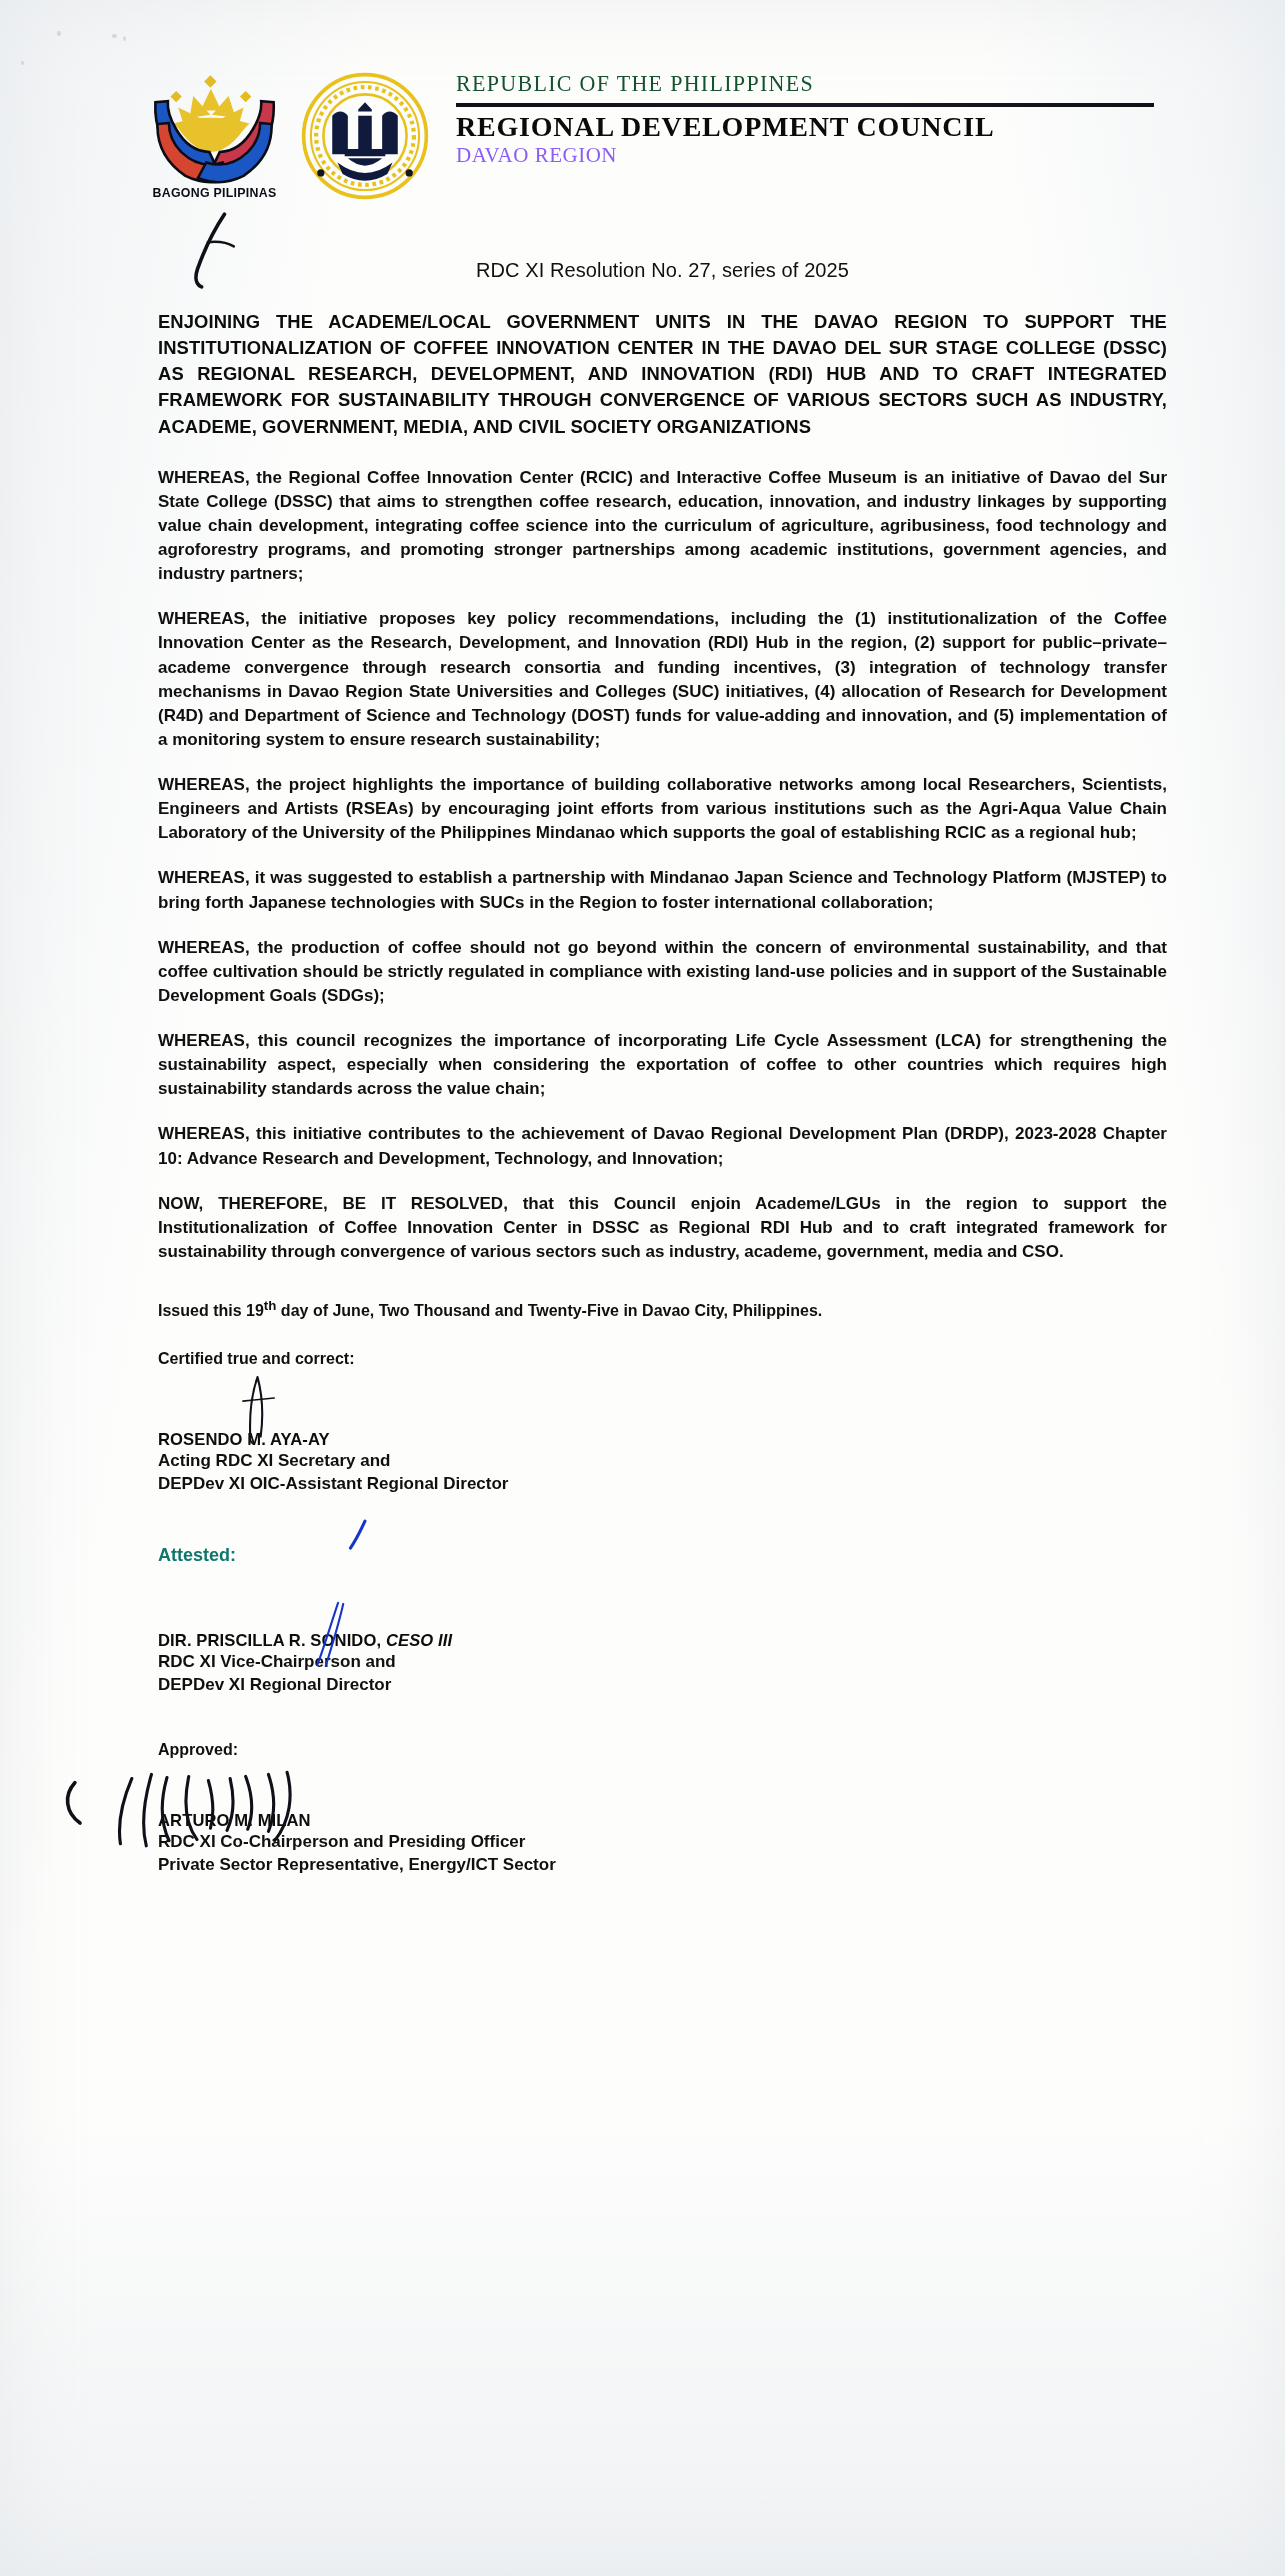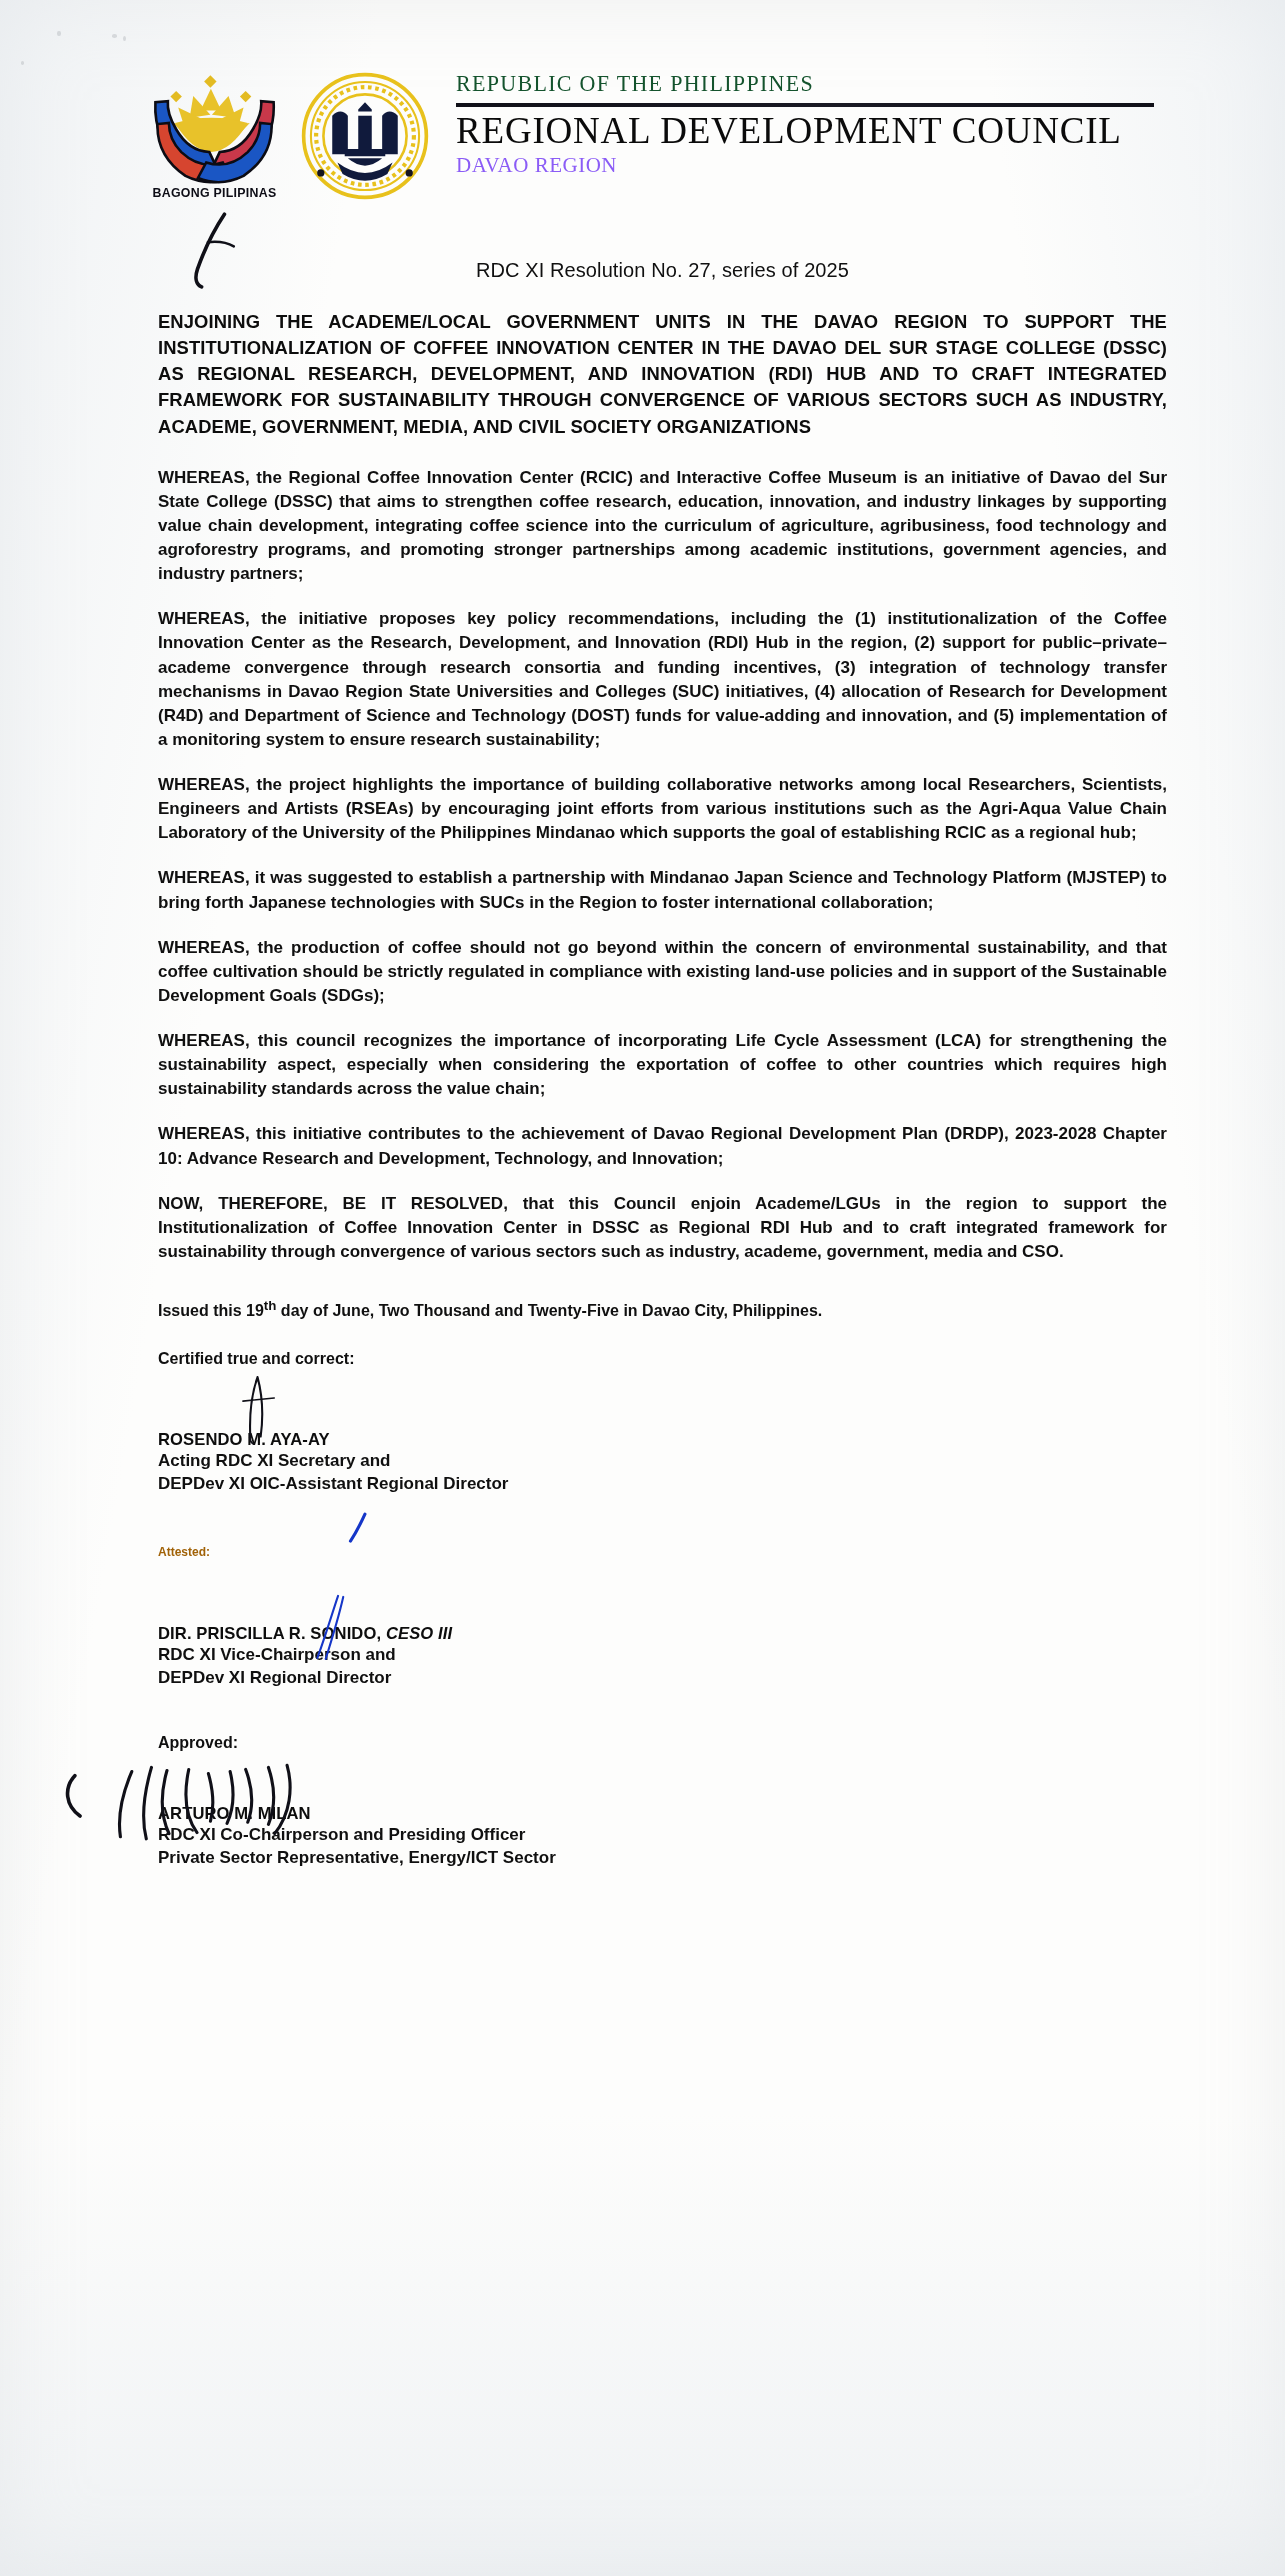--- a/index.html
+++ b/index.html
@@ -61,21 +61,21 @@
     font-size:22px; letter-spacing:1.3px; font-weight:normal;
     color:#14532d; font-family:"Liberation Serif", serif;
     transform:scaleY(1.02);
   }
   .h-rule{
     margin:6.2px 0 5.2px 0;
     height:3.1px; width:698px;
     background:linear-gradient(90deg,#101018 0%, #1a1a24 55%, #101018 100%);
   }
   .h-council{
-    font-size:37px; letter-spacing:0.8px; font-weight:normal;
+    font-size:28px; letter-spacing:0.8px; font-weight:bold;
     color:#0b0b0b; font-family:"Liberation Serif", serif;
     line-height:1.05;
   }
   .h-region{
     margin-top:2.1px;
     font-size:21px; letter-spacing:0.5px; font-weight:normal;
     color:#8b5cf6; font-family:"Liberation Serif", serif;
   }
 
   
@@ -127,21 +127,21 @@
   .sig-block{ position:relative; }
   .sig-name{
     font-size:16.6px; font-weight:bold; color:#0d0d0d; letter-spacing:0.1px;
   }
   .sig-name .ceso{ font-style:italic; }
   .sig-line{
     font-size:17px; font-weight:600; color:#101010; line-height:1.32;
   }
   .sig1{ margin-top:62px; }
   .attested{
-    font-size:12px; font-weight:600; color:#a16207;
+    font-size:18px; font-weight:600; color:#0f766e;
     margin-top:50px;
   }
   .sig2{ margin-top:65px; }
   .approved{
     font-size:16px; font-weight:600; color:#101010;
     margin-top:45px;
   }
   .sig3{ margin-top:52px; }
 
   

